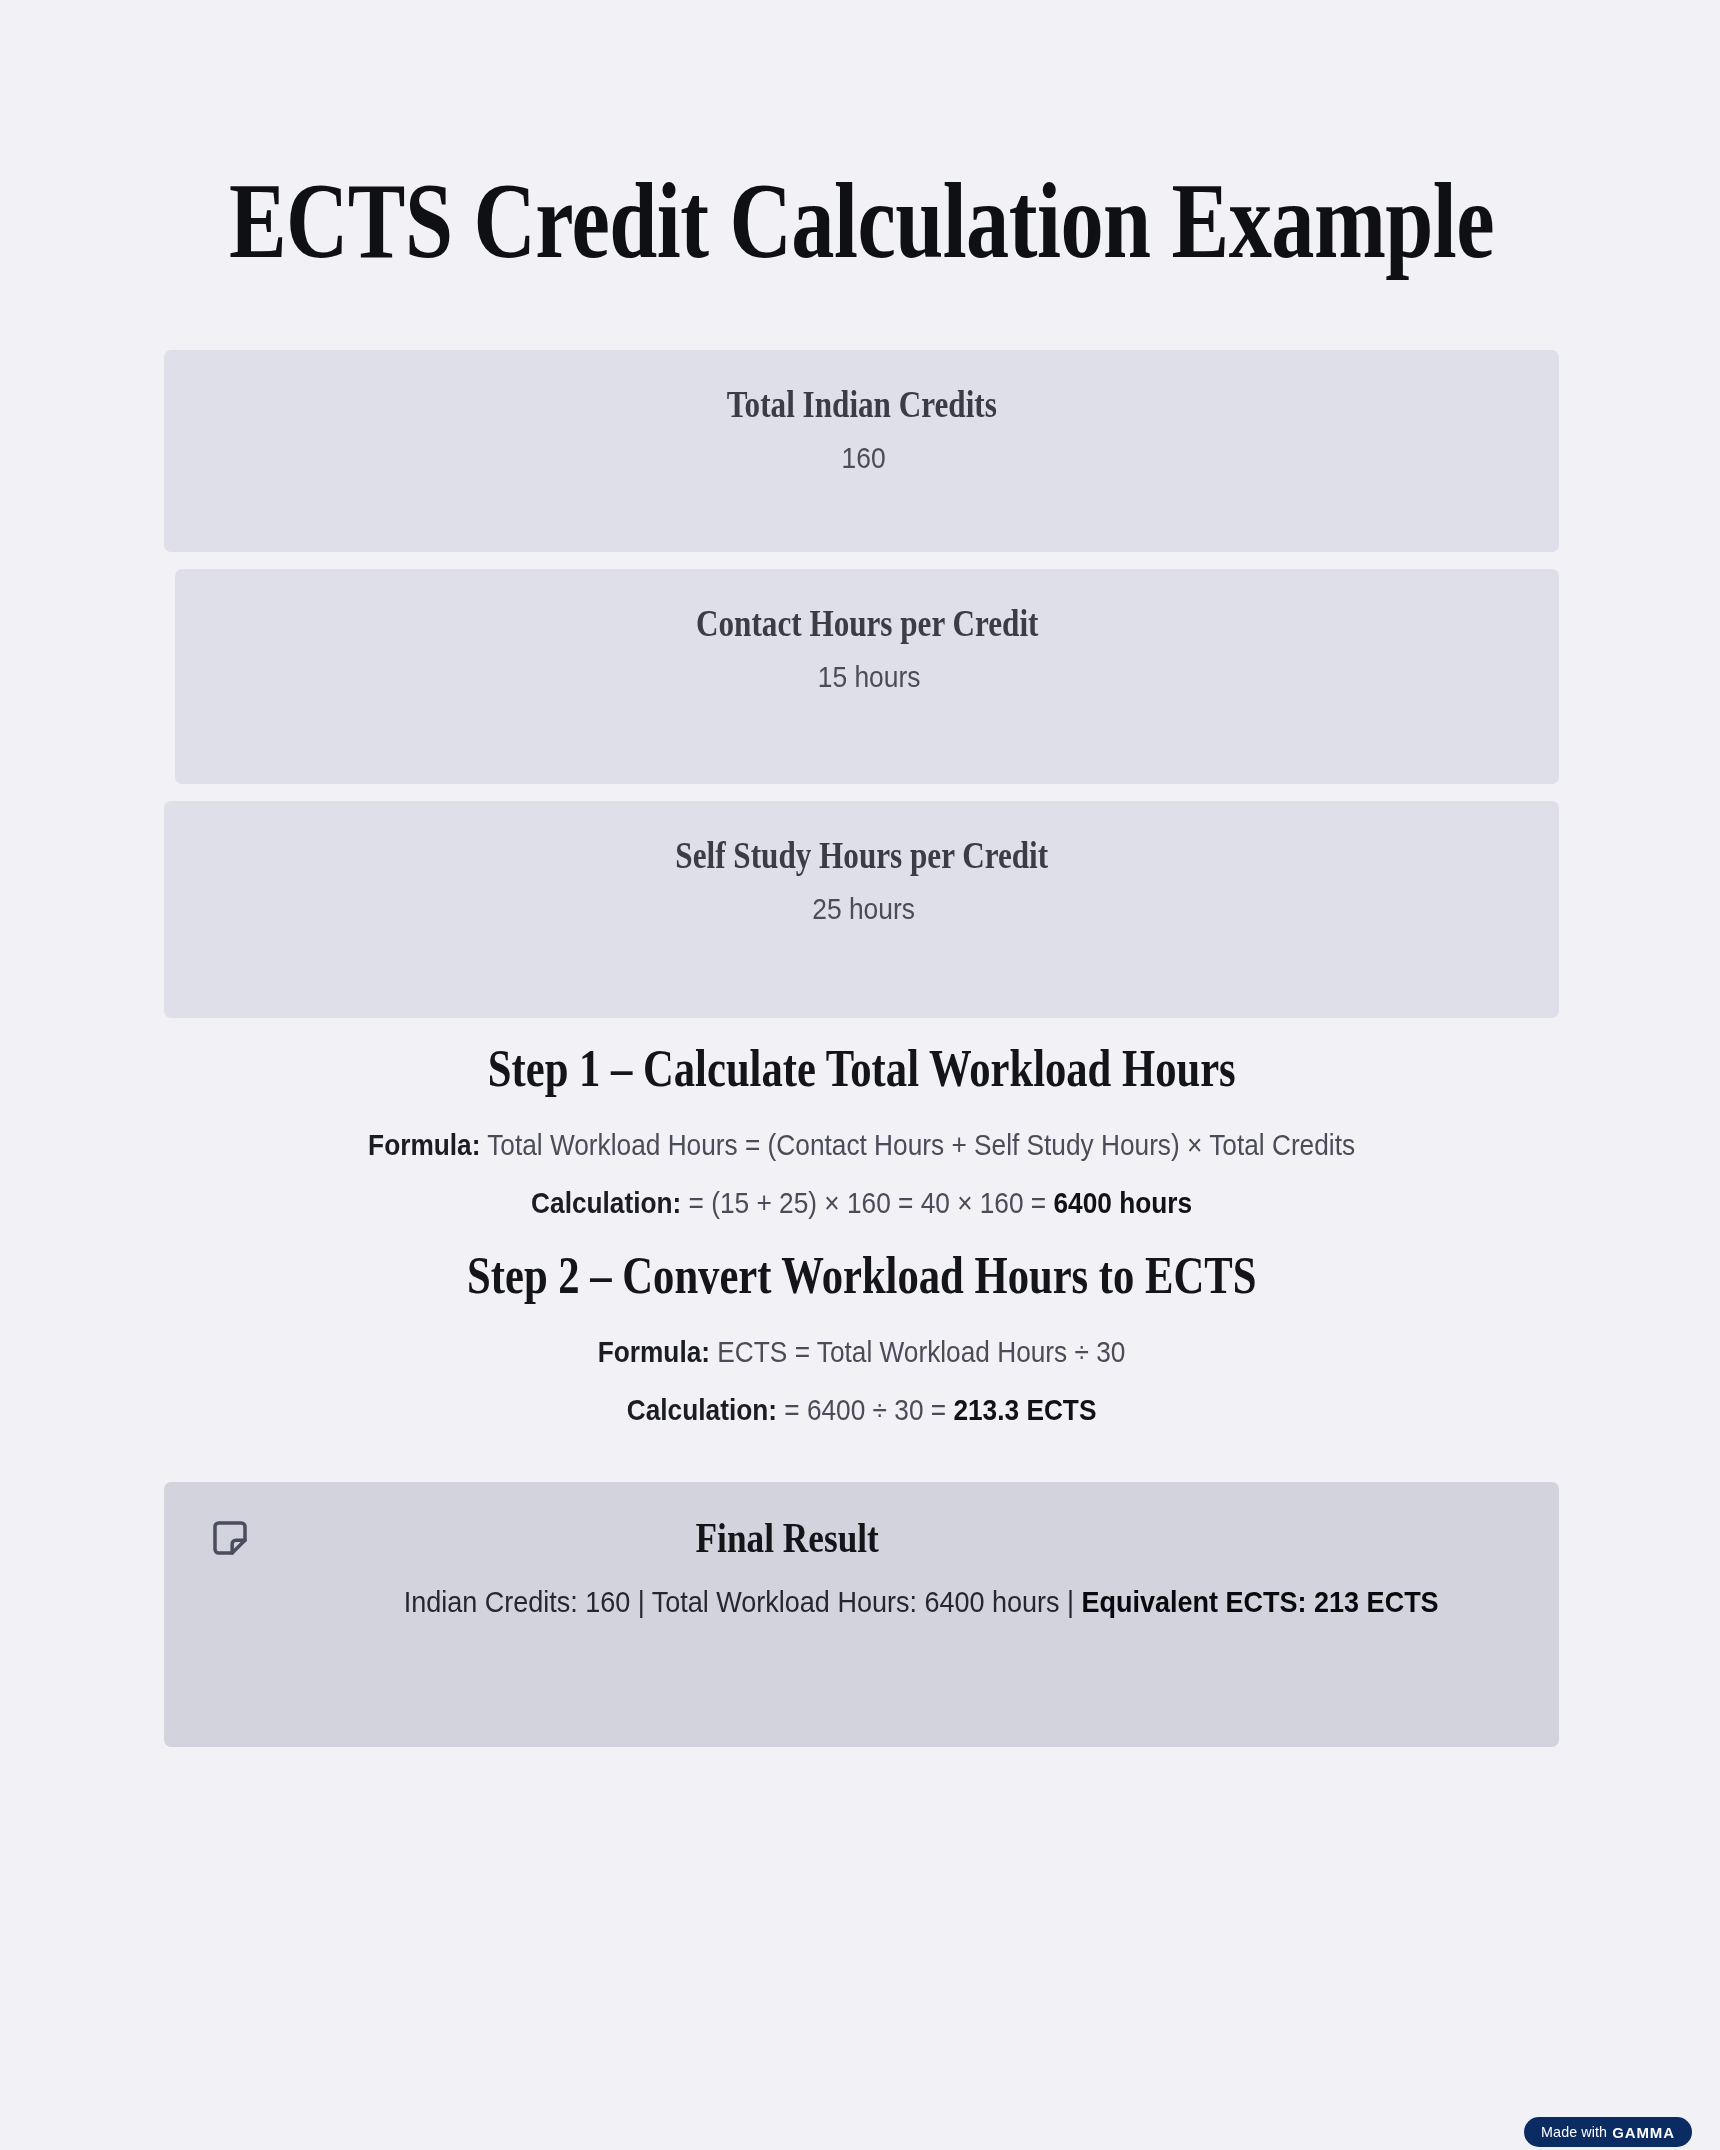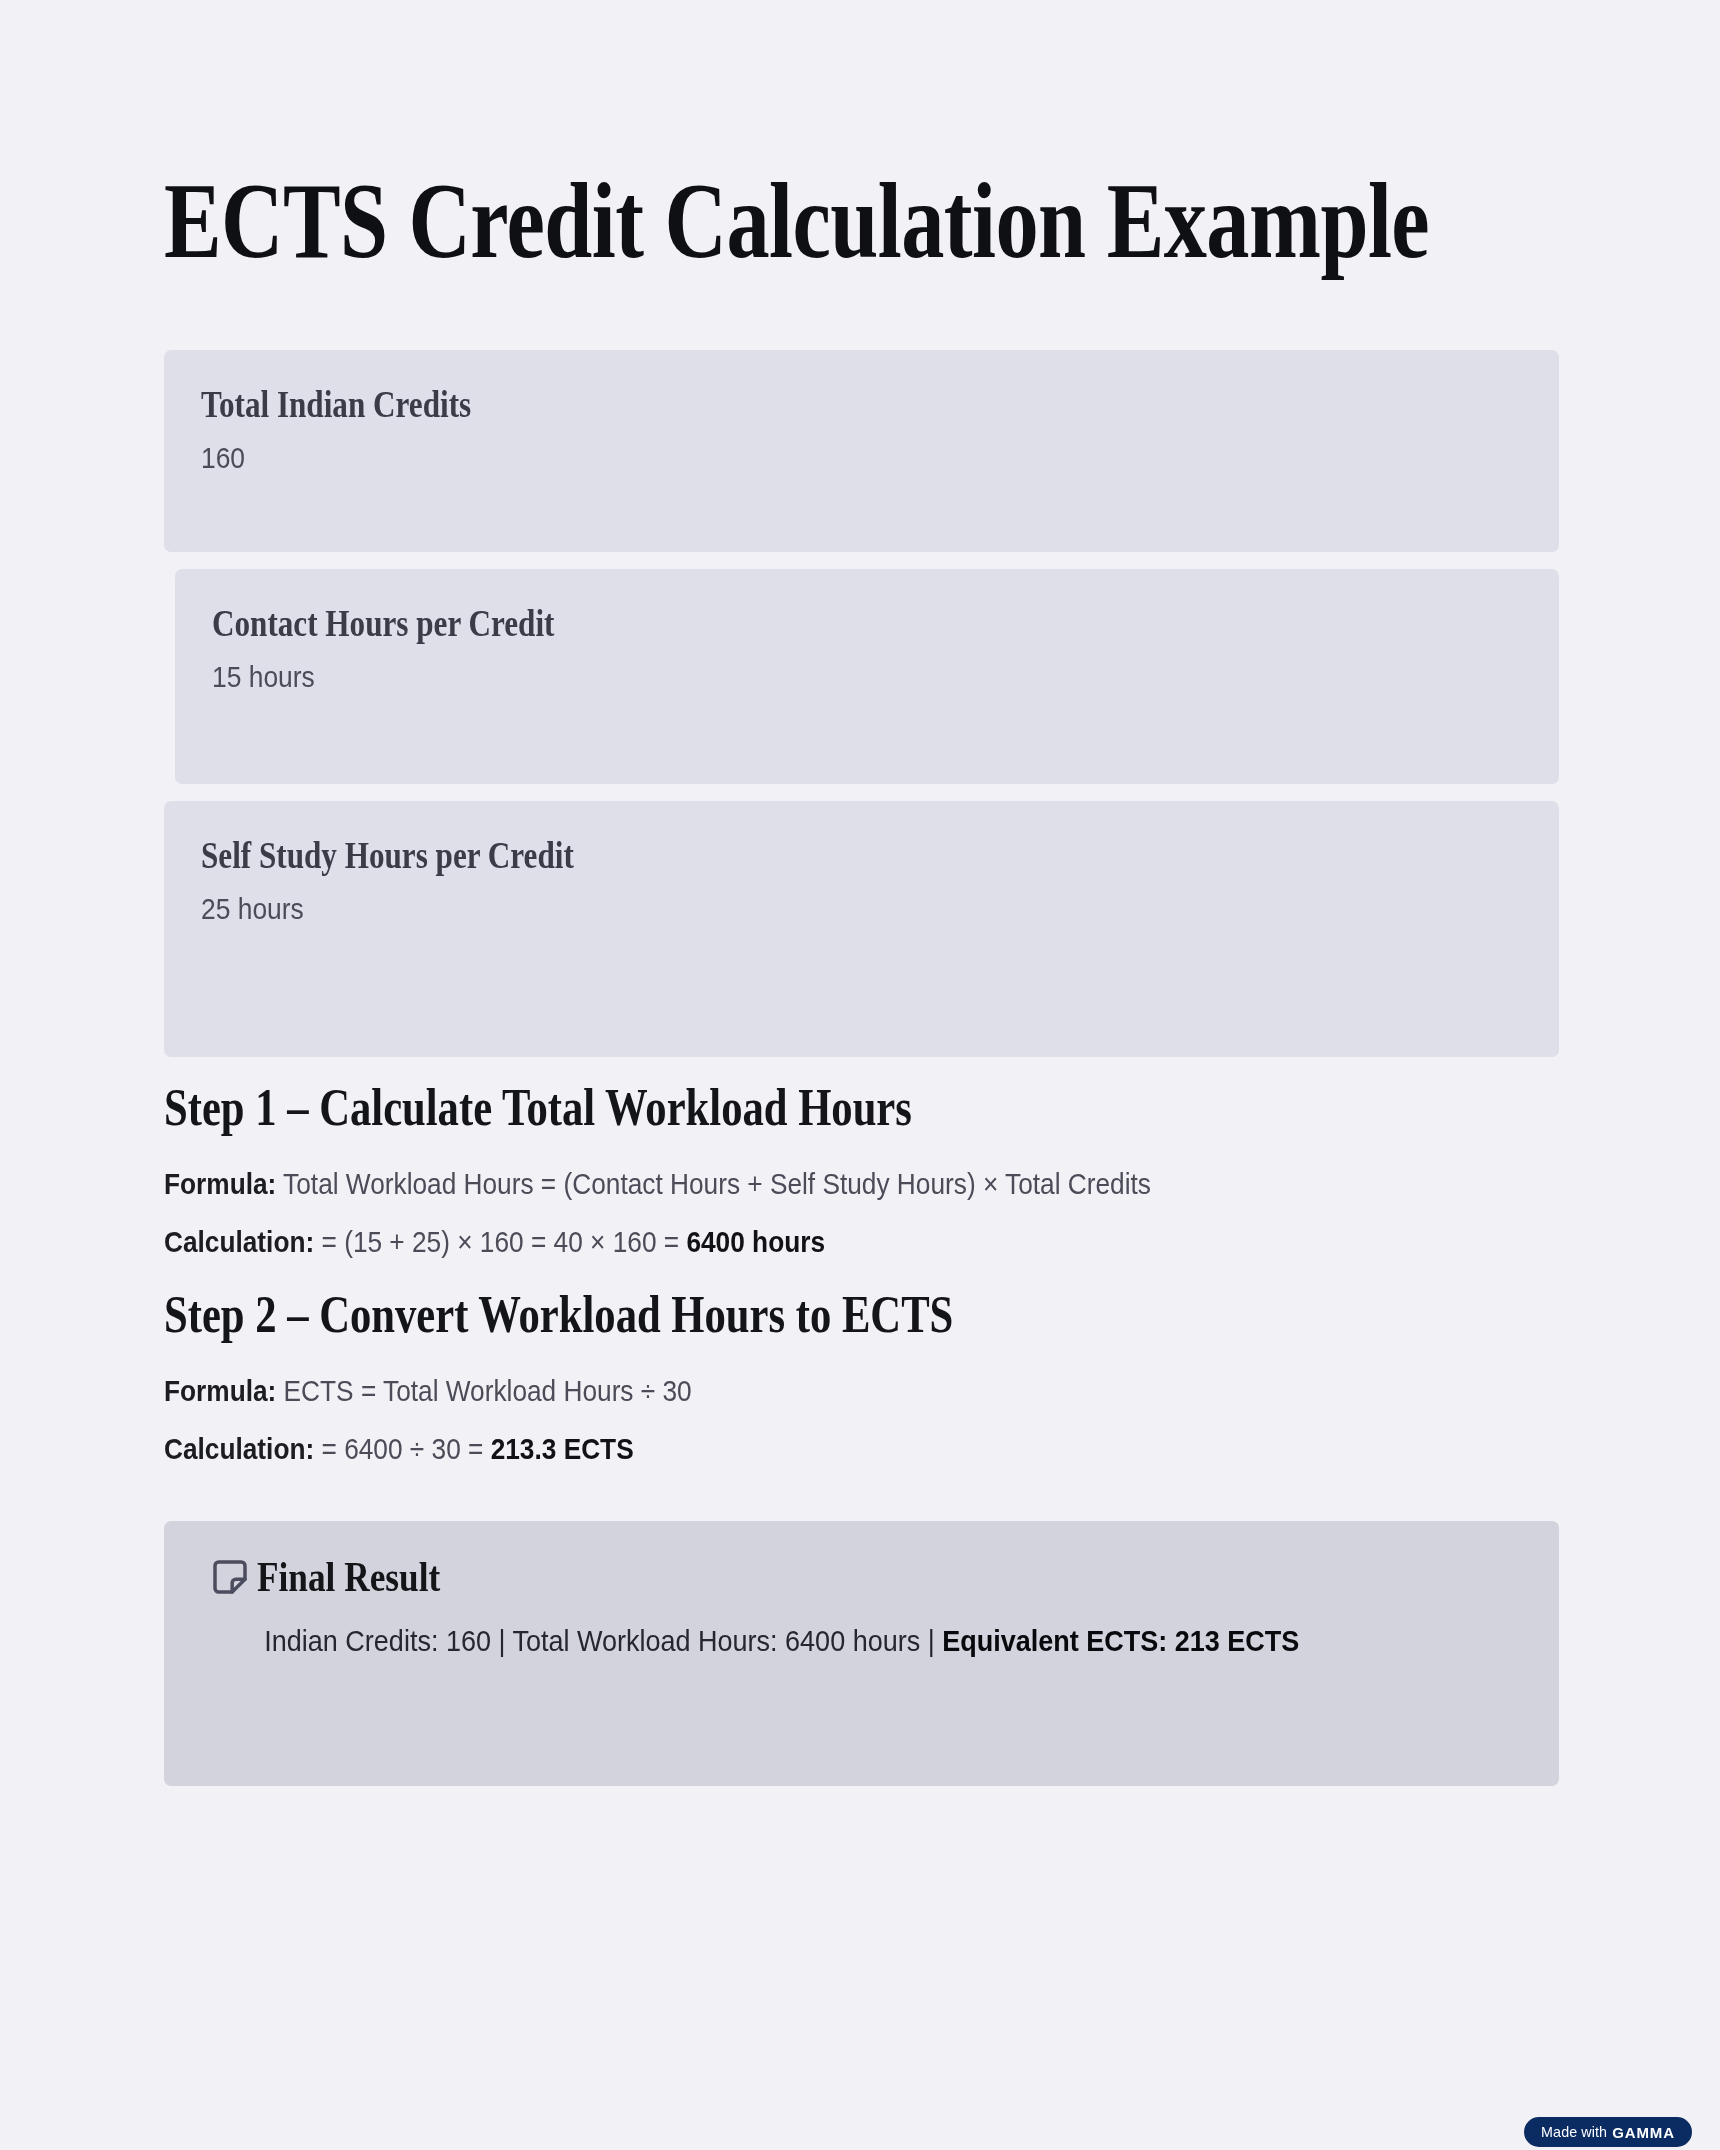--- a/index.html
+++ b/index.html
@@ -13,20 +13,21 @@
     font-family: "Liberation Sans", sans-serif;
     overflow: hidden;
     position: relative;
   }
 
   .page {
     position: relative;
     width: 1721px;
     height: 2151px;
     box-sizing: border-box;
+    text-align: center;
   }
 
   .content {
     position: absolute;
     left: 164px;
     top: 0;
     width: 1395px;
   }
 
   
@@ -50,21 +51,21 @@
   }
   .info-card {
     background: #dedfe9;
     border-radius: 7.2px;
     padding: 32px 37px 36px 37px;
     margin-bottom: 17px;
     box-sizing: border-box;
   }
   .info-card:nth-child(1) { height: 202px; }
   .info-card:nth-child(2) { height: 215px; margin-left: 11px; }
-  .info-card:nth-child(3) { height: 256px; }
+  .info-card:nth-child(3) { height: 217px; }
 
   .info-card-label {
     font-family: "Liberation Serif", "DejaVu Serif", serif;
     font-weight: 700;
     font-size: 38px;
     line-height: 1.2;
     color: #3b3c48;
     margin: 0 0 10px 0;
     transform: scaleX(0.82);
     transform-origin: left center;

